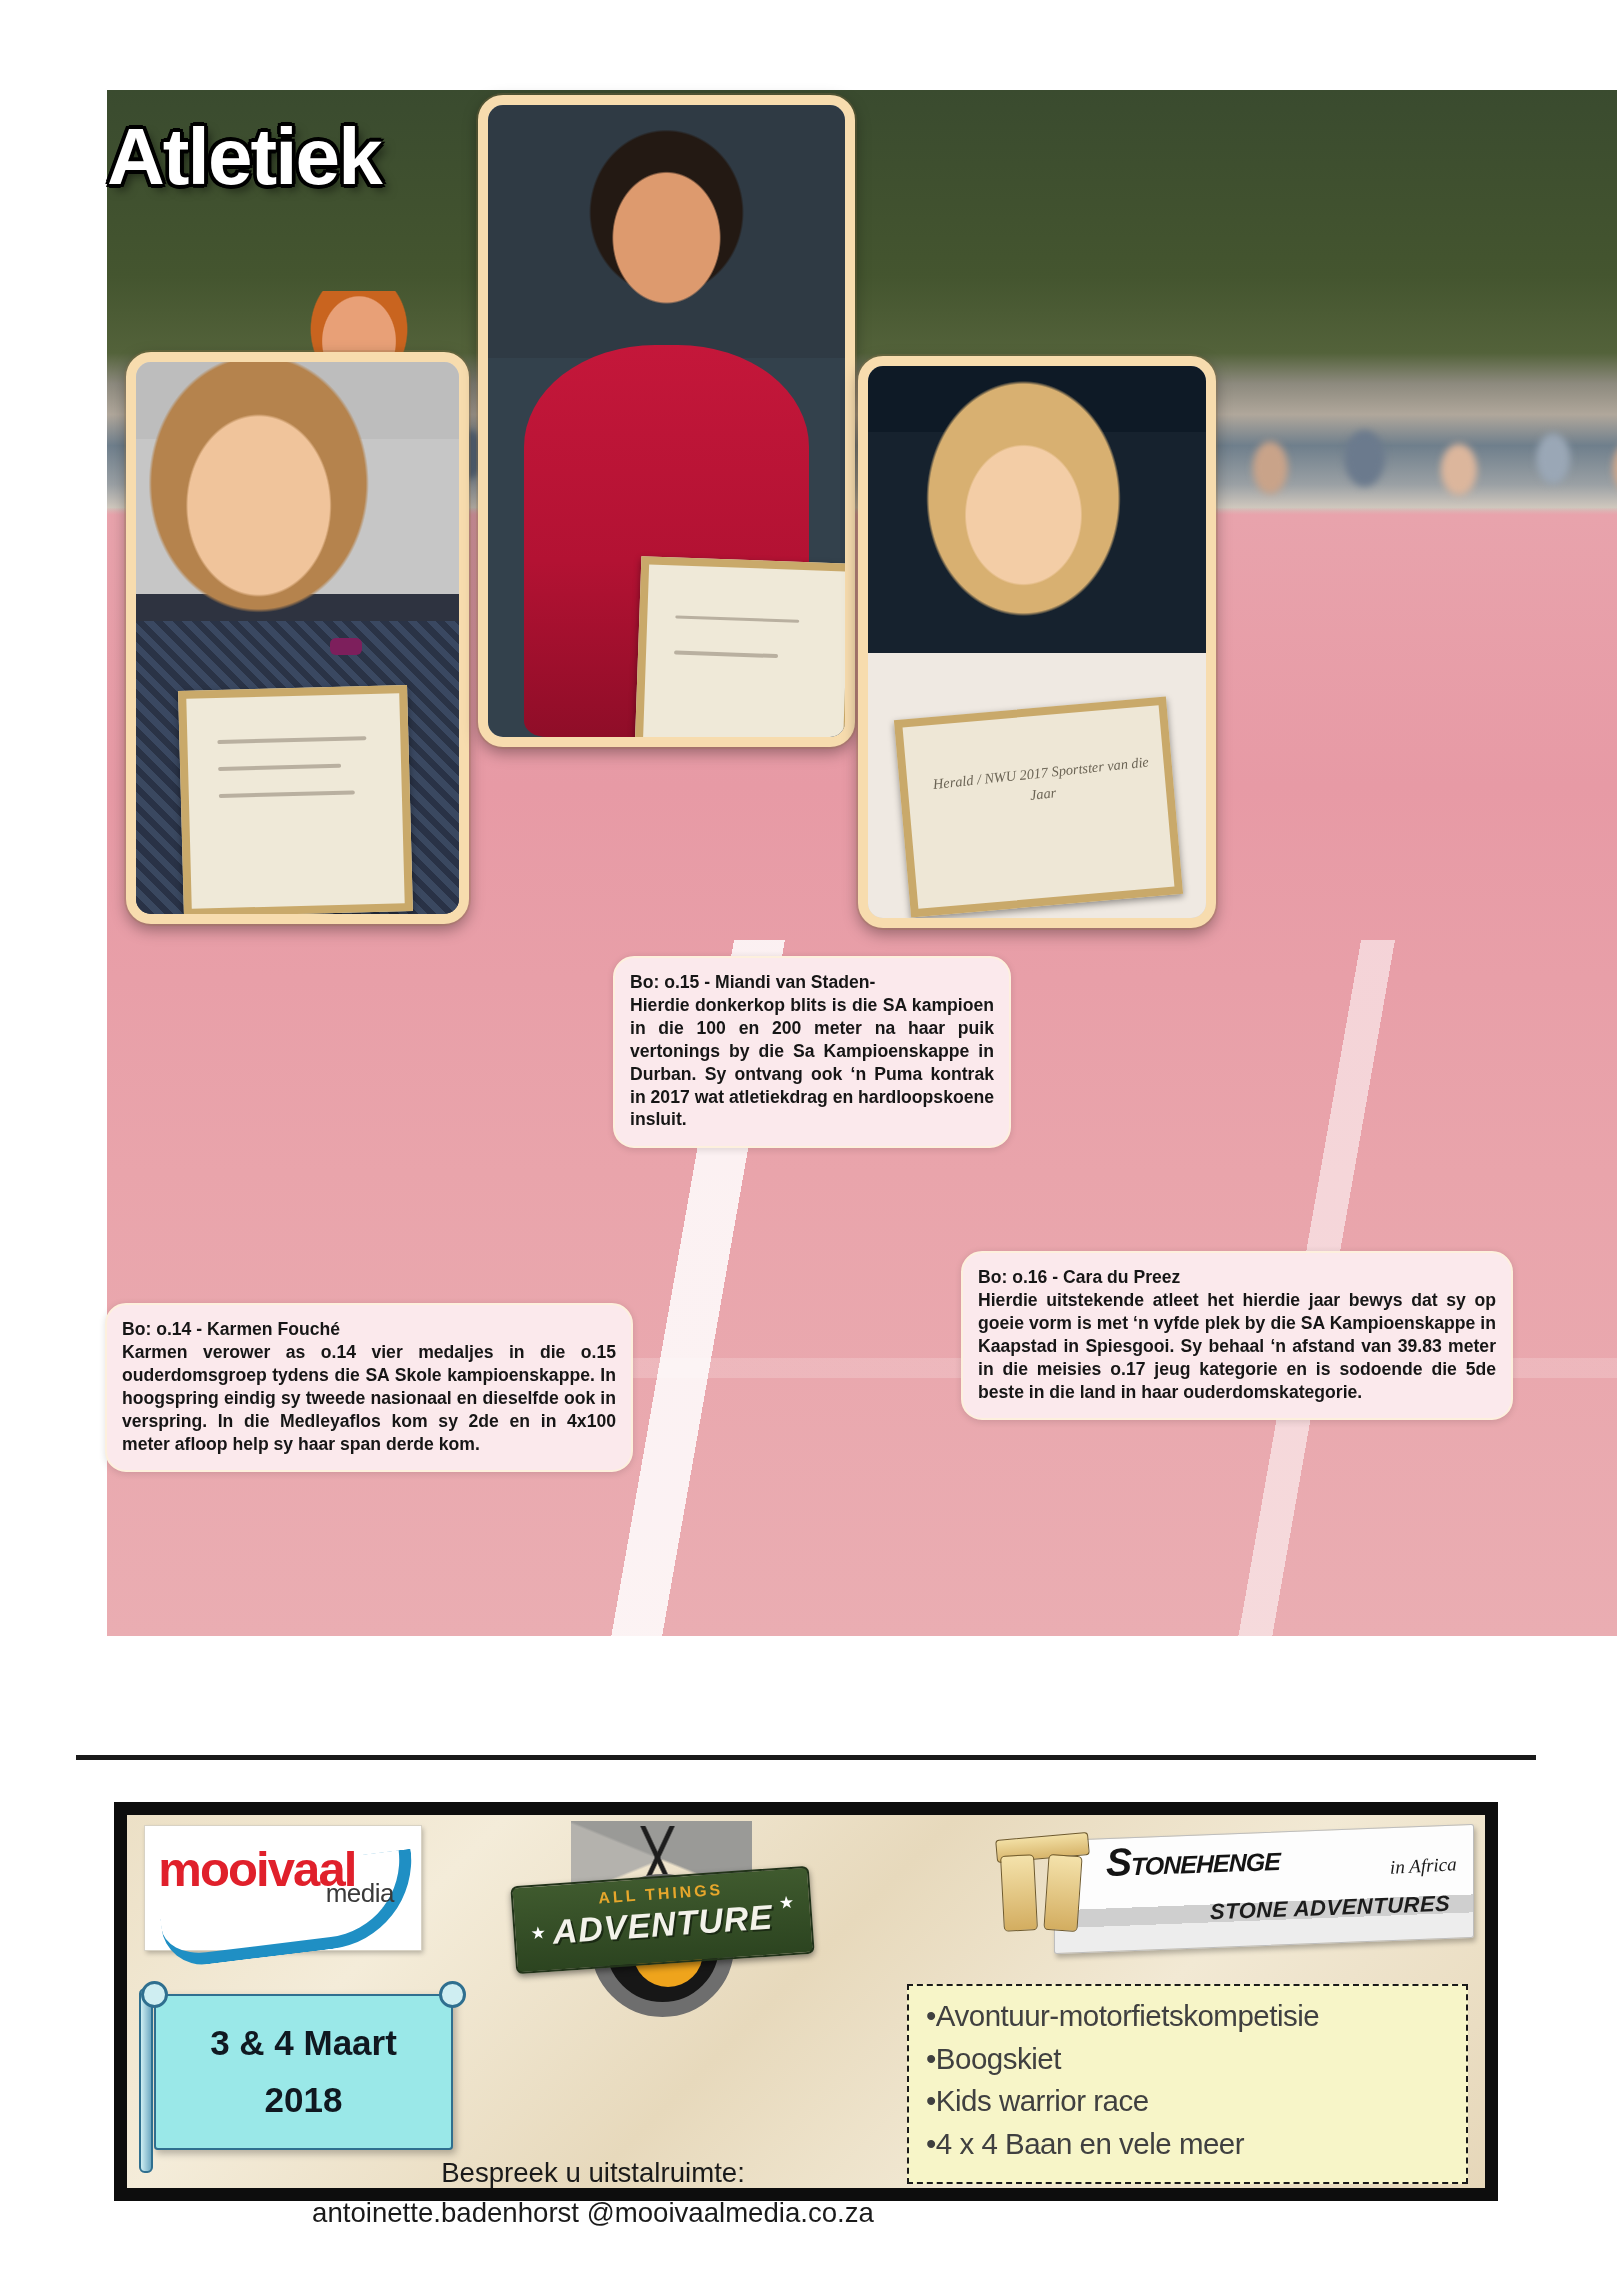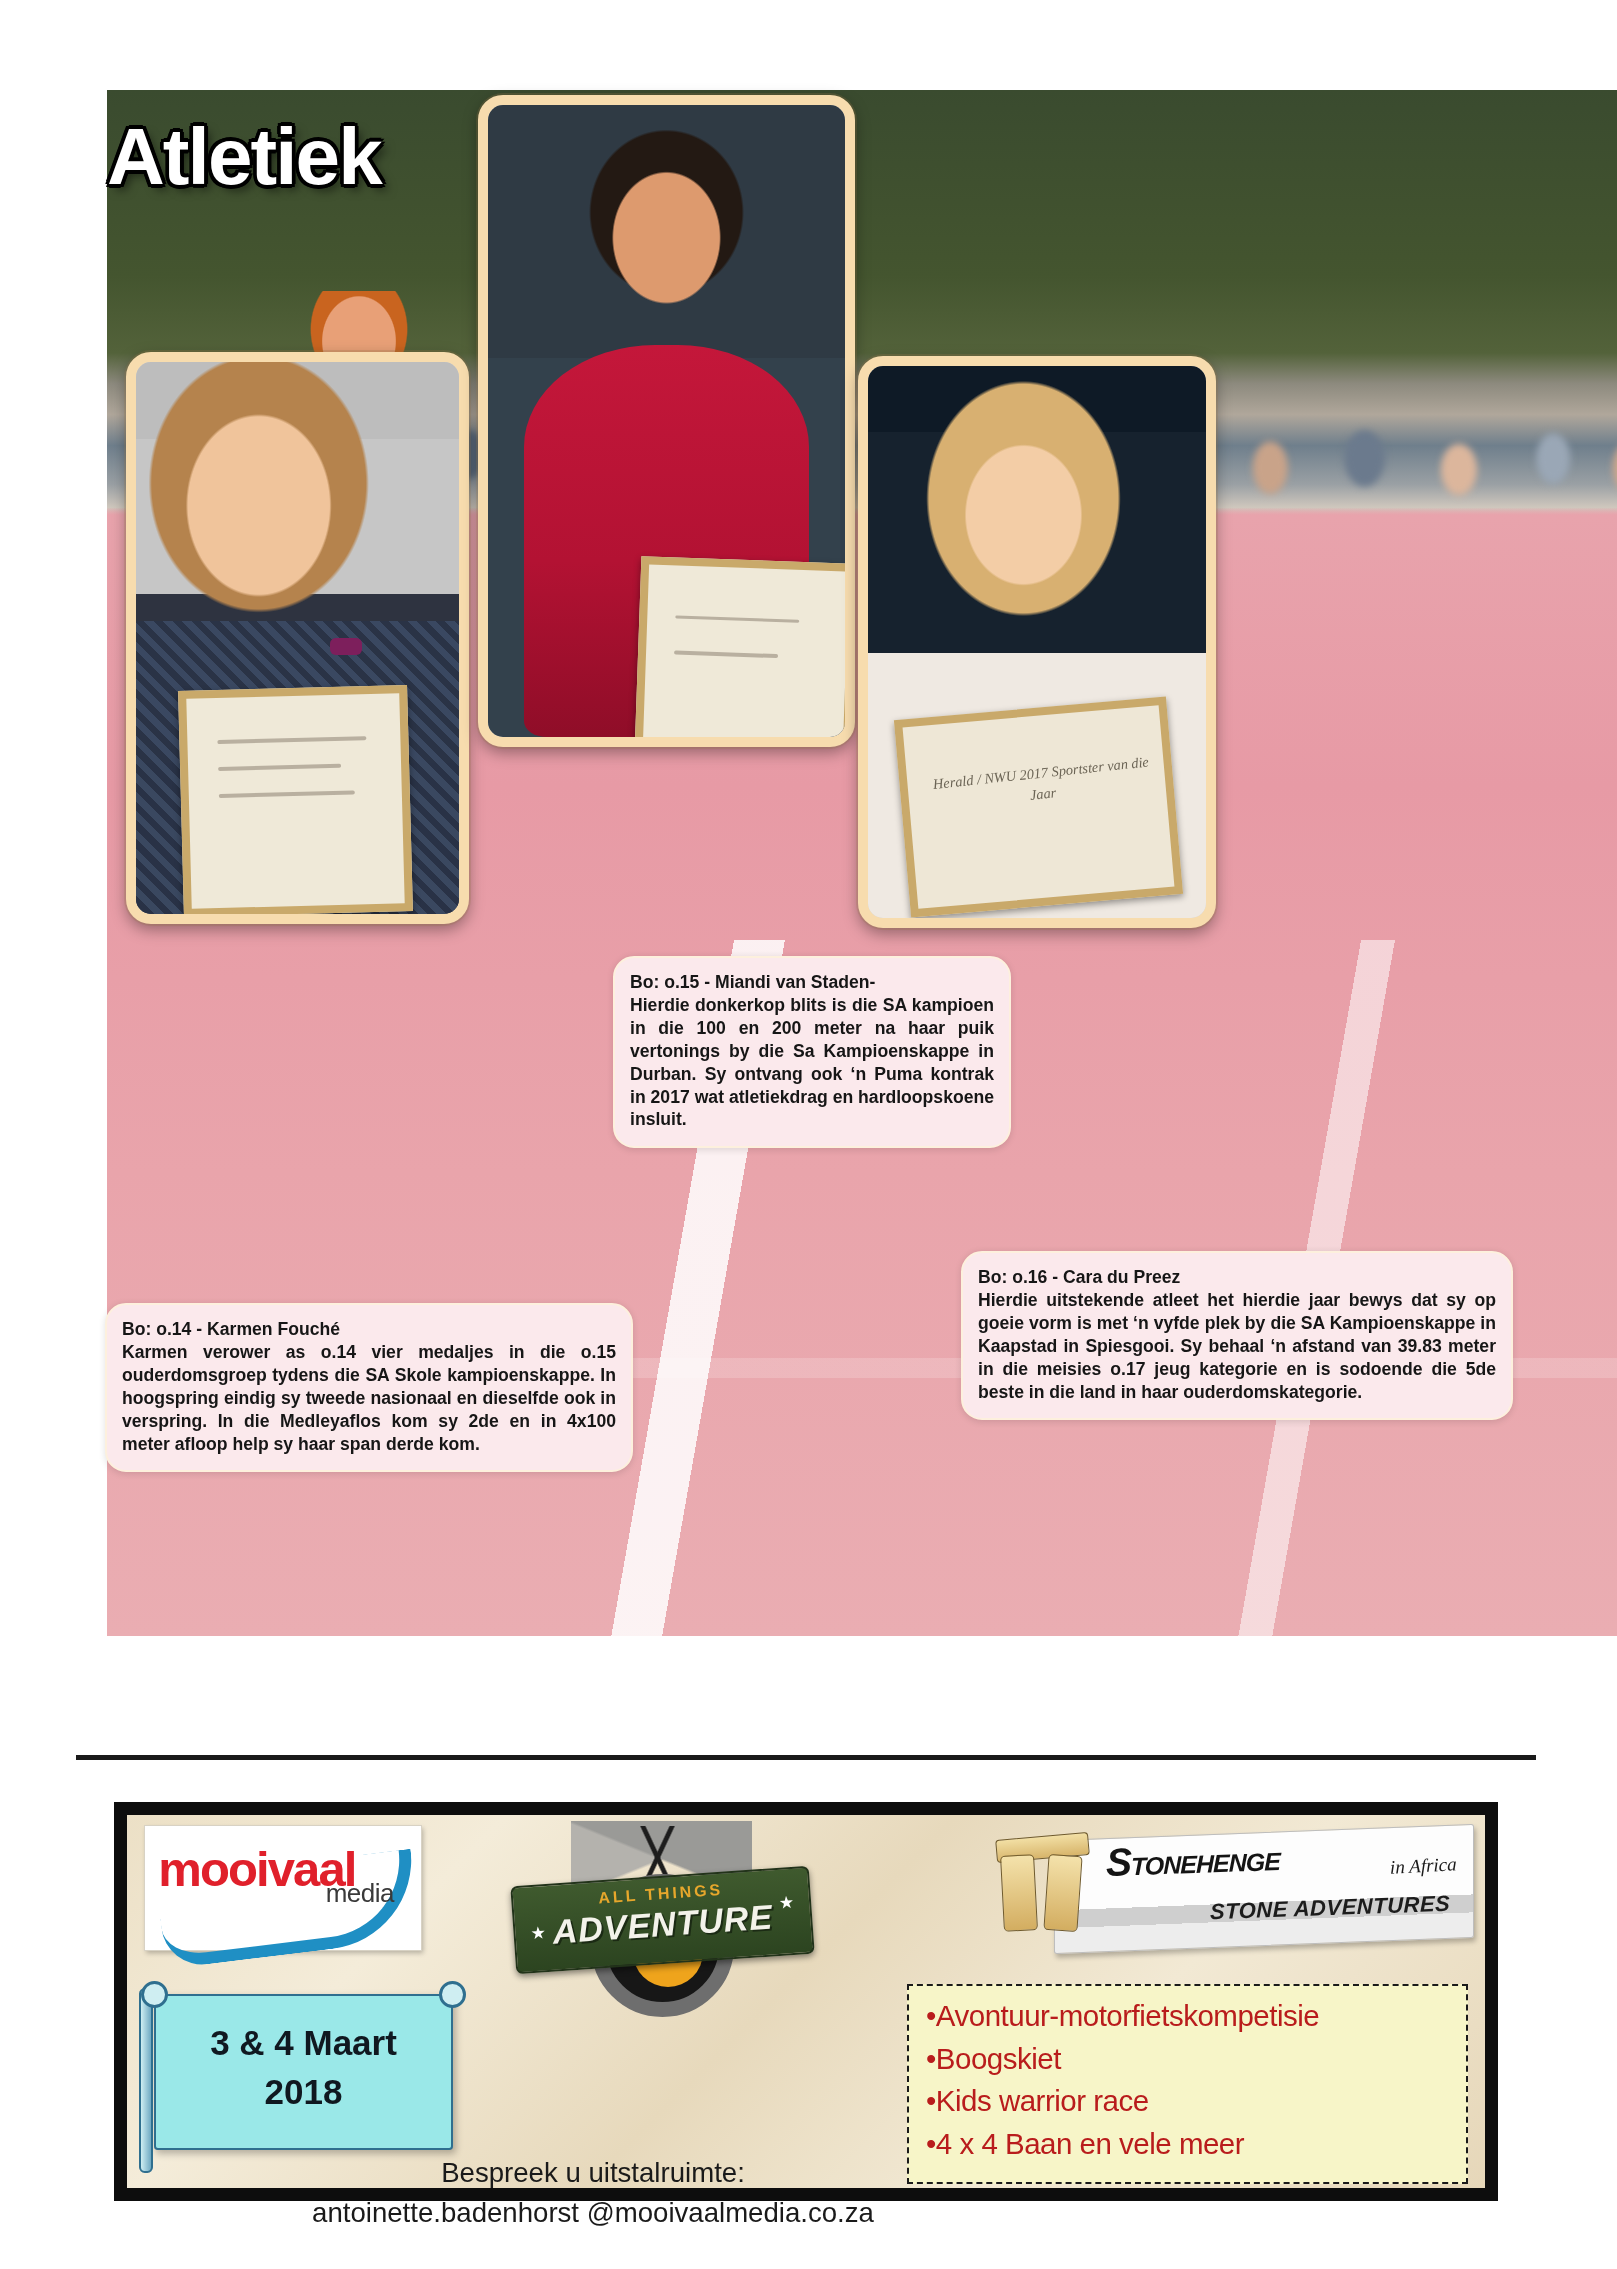--- a/index.html
+++ b/index.html
@@ -308,38 +308,38 @@
     position:absolute;left:-17px;top:-7.6px;width:9.5px;height:181px;
     background:linear-gradient(to right,#cfeef2,#6fa9c2);
     border:2.9px solid #2f6f8f;border-radius:5.7px;
   }
   #date-scroll .d1,#date-scroll .d2{
     position:absolute;left:0;right:0;text-align:center;
     font-family:"Liberation Sans", sans-serif;
     font-size:35px;color:#101820;
   }
   #date-scroll .d1{top:27px;}
-  #date-scroll .d2{top:76px;}
+  #date-scroll .d2{top:84px;}
 
   
   #booking{
     position:absolute;left:133px;top:342px;width:666px;text-align:center;
     font-family:"Liberation Sans", sans-serif;color:#1a1a1a;
   }
   #booking .b1{font-size:27.6px;}
   #booking .b2{font-size:27.6px;margin-top:7.6px;}
 
   
   #ad-bullets{
     position:absolute;right:17px;top:169px;width:561px;height:200px;
     background:#f7f5c8;border:2.9px dashed #1a1a1a;
     padding:13.3px 11.4px 9.5px 17px;box-sizing:border-box;
   }
   #ad-bullets li{
-    list-style:none;font-size:29.5px;color:#b91c1c;margin:0 0 8.6px 0;
+    list-style:none;font-size:29.5px;color:#404040;margin:0 0 8.6px 0;
     letter-spacing:-0.5px;
   }
   #ad-bullets ul{margin:0;padding:0;}
 </style>
 </head>
 <body>
 
 <div id="article">
 
   <div class="bg-photo">

